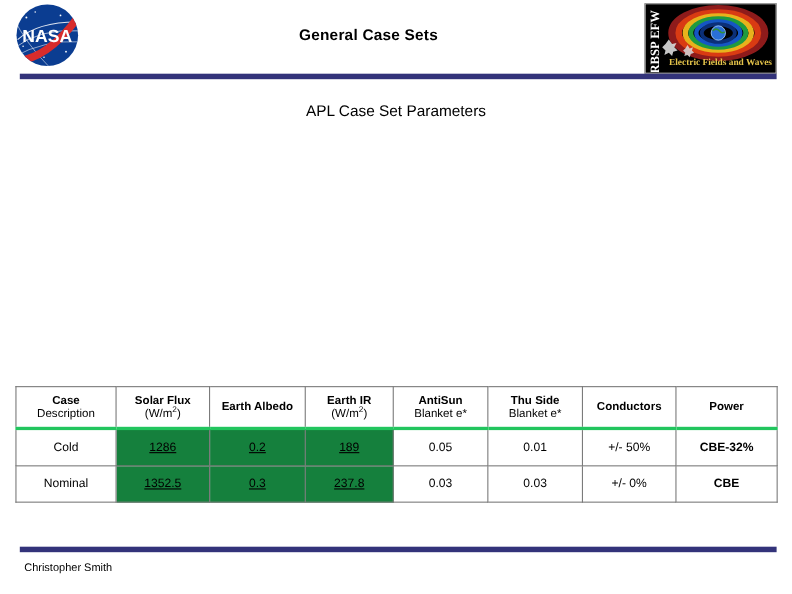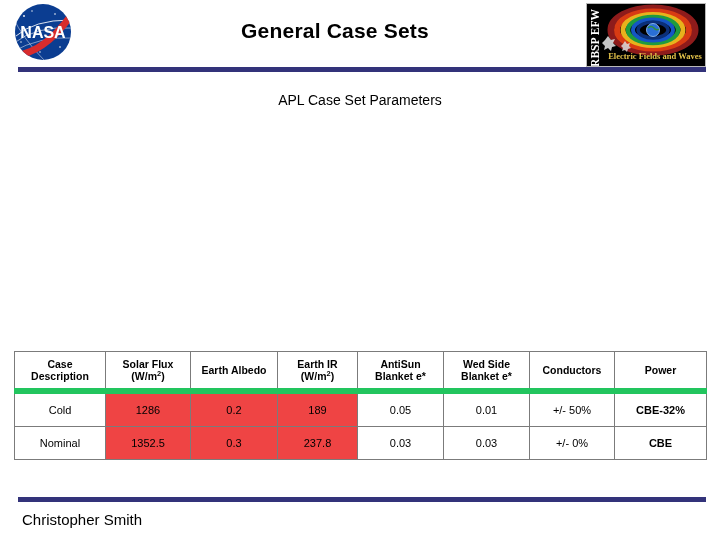--- a/index.html
+++ b/index.html
@@ -31,21 +31,21 @@
     height: 62px;
   }
   .nasa-logo svg { display: block; }
 
   .slide-title {
     position: absolute;
     left: 90px;
     top: 18px;
     width: 490px;
     text-align: center;
-    font-size: 21px;
+    font-size: 14px;
     font-weight: bold;
     color: #000000;
     letter-spacing: 0.2px;
     line-height: 26px;
     white-space: nowrap;
   }
 
   .efw-logo {
     position: absolute;
     left: 586px;
@@ -109,53 +109,54 @@
     vertical-align: middle;
     color: #000000;
     padding: 0 2px;
   }
   table.case-table thead th {
     background: #ffffff;
     font-size: 10.5px;
     font-weight: bold;
     height: 36px;
     line-height: 12px;
-    border-bottom: 6px solid #22c55e;
+    border-bottom: 3px solid #22c55e;
   }
   table.case-table thead th .unit {
     display: block;
-    font-weight: bold;
+    font-weight: normal;
   }
   table.case-table tbody td {
     font-size: 11px;
     font-weight: normal;
     height: 32px;
   }
   table.case-table tbody td.shaded {
-    background: #ef4444;
+    background: #15803d;
+    text-decoration: underline;
   }
   table.case-table tbody td.strong {
     font-weight: bold;
   }
   sup { font-size: 7.5px; vertical-align: super; line-height: 0; }
 
   
   .rule-bottom {
     position: absolute;
     left: 18px;
     top: 497px;
     width: 688px;
     height: 5px;
     background: #33337a;
   }
   .footer-author {
     position: absolute;
     left: 22px;
     top: 511px;
-    font-size: 15px;
+    font-size: 10px;
     color: #000000;
   }
   .footer-center {
     position: absolute;
     left: 0;
     top: 511px;
     width: 720px;
     text-align: center;
     font-size: 11px;
     color: #000000;
@@ -251,21 +252,21 @@
           </th>
           <th>
             <span>Earth IR</span>
             <span class="unit">(W/m<sup>2</sup>)</span>
           </th>
           <th>
             <span>AntiSun</span>
             <span class="unit">Blanket e*</span>
           </th>
           <th>
-            <span>Wed Side</span>
+            <span>Thu Side</span>
             <span class="unit">Blanket e*</span>
           </th>
           <th>
             <span>Conductors</span>
           </th>
           <th>
             <span>Power</span>
           </th>
         </tr>
       </thead>

